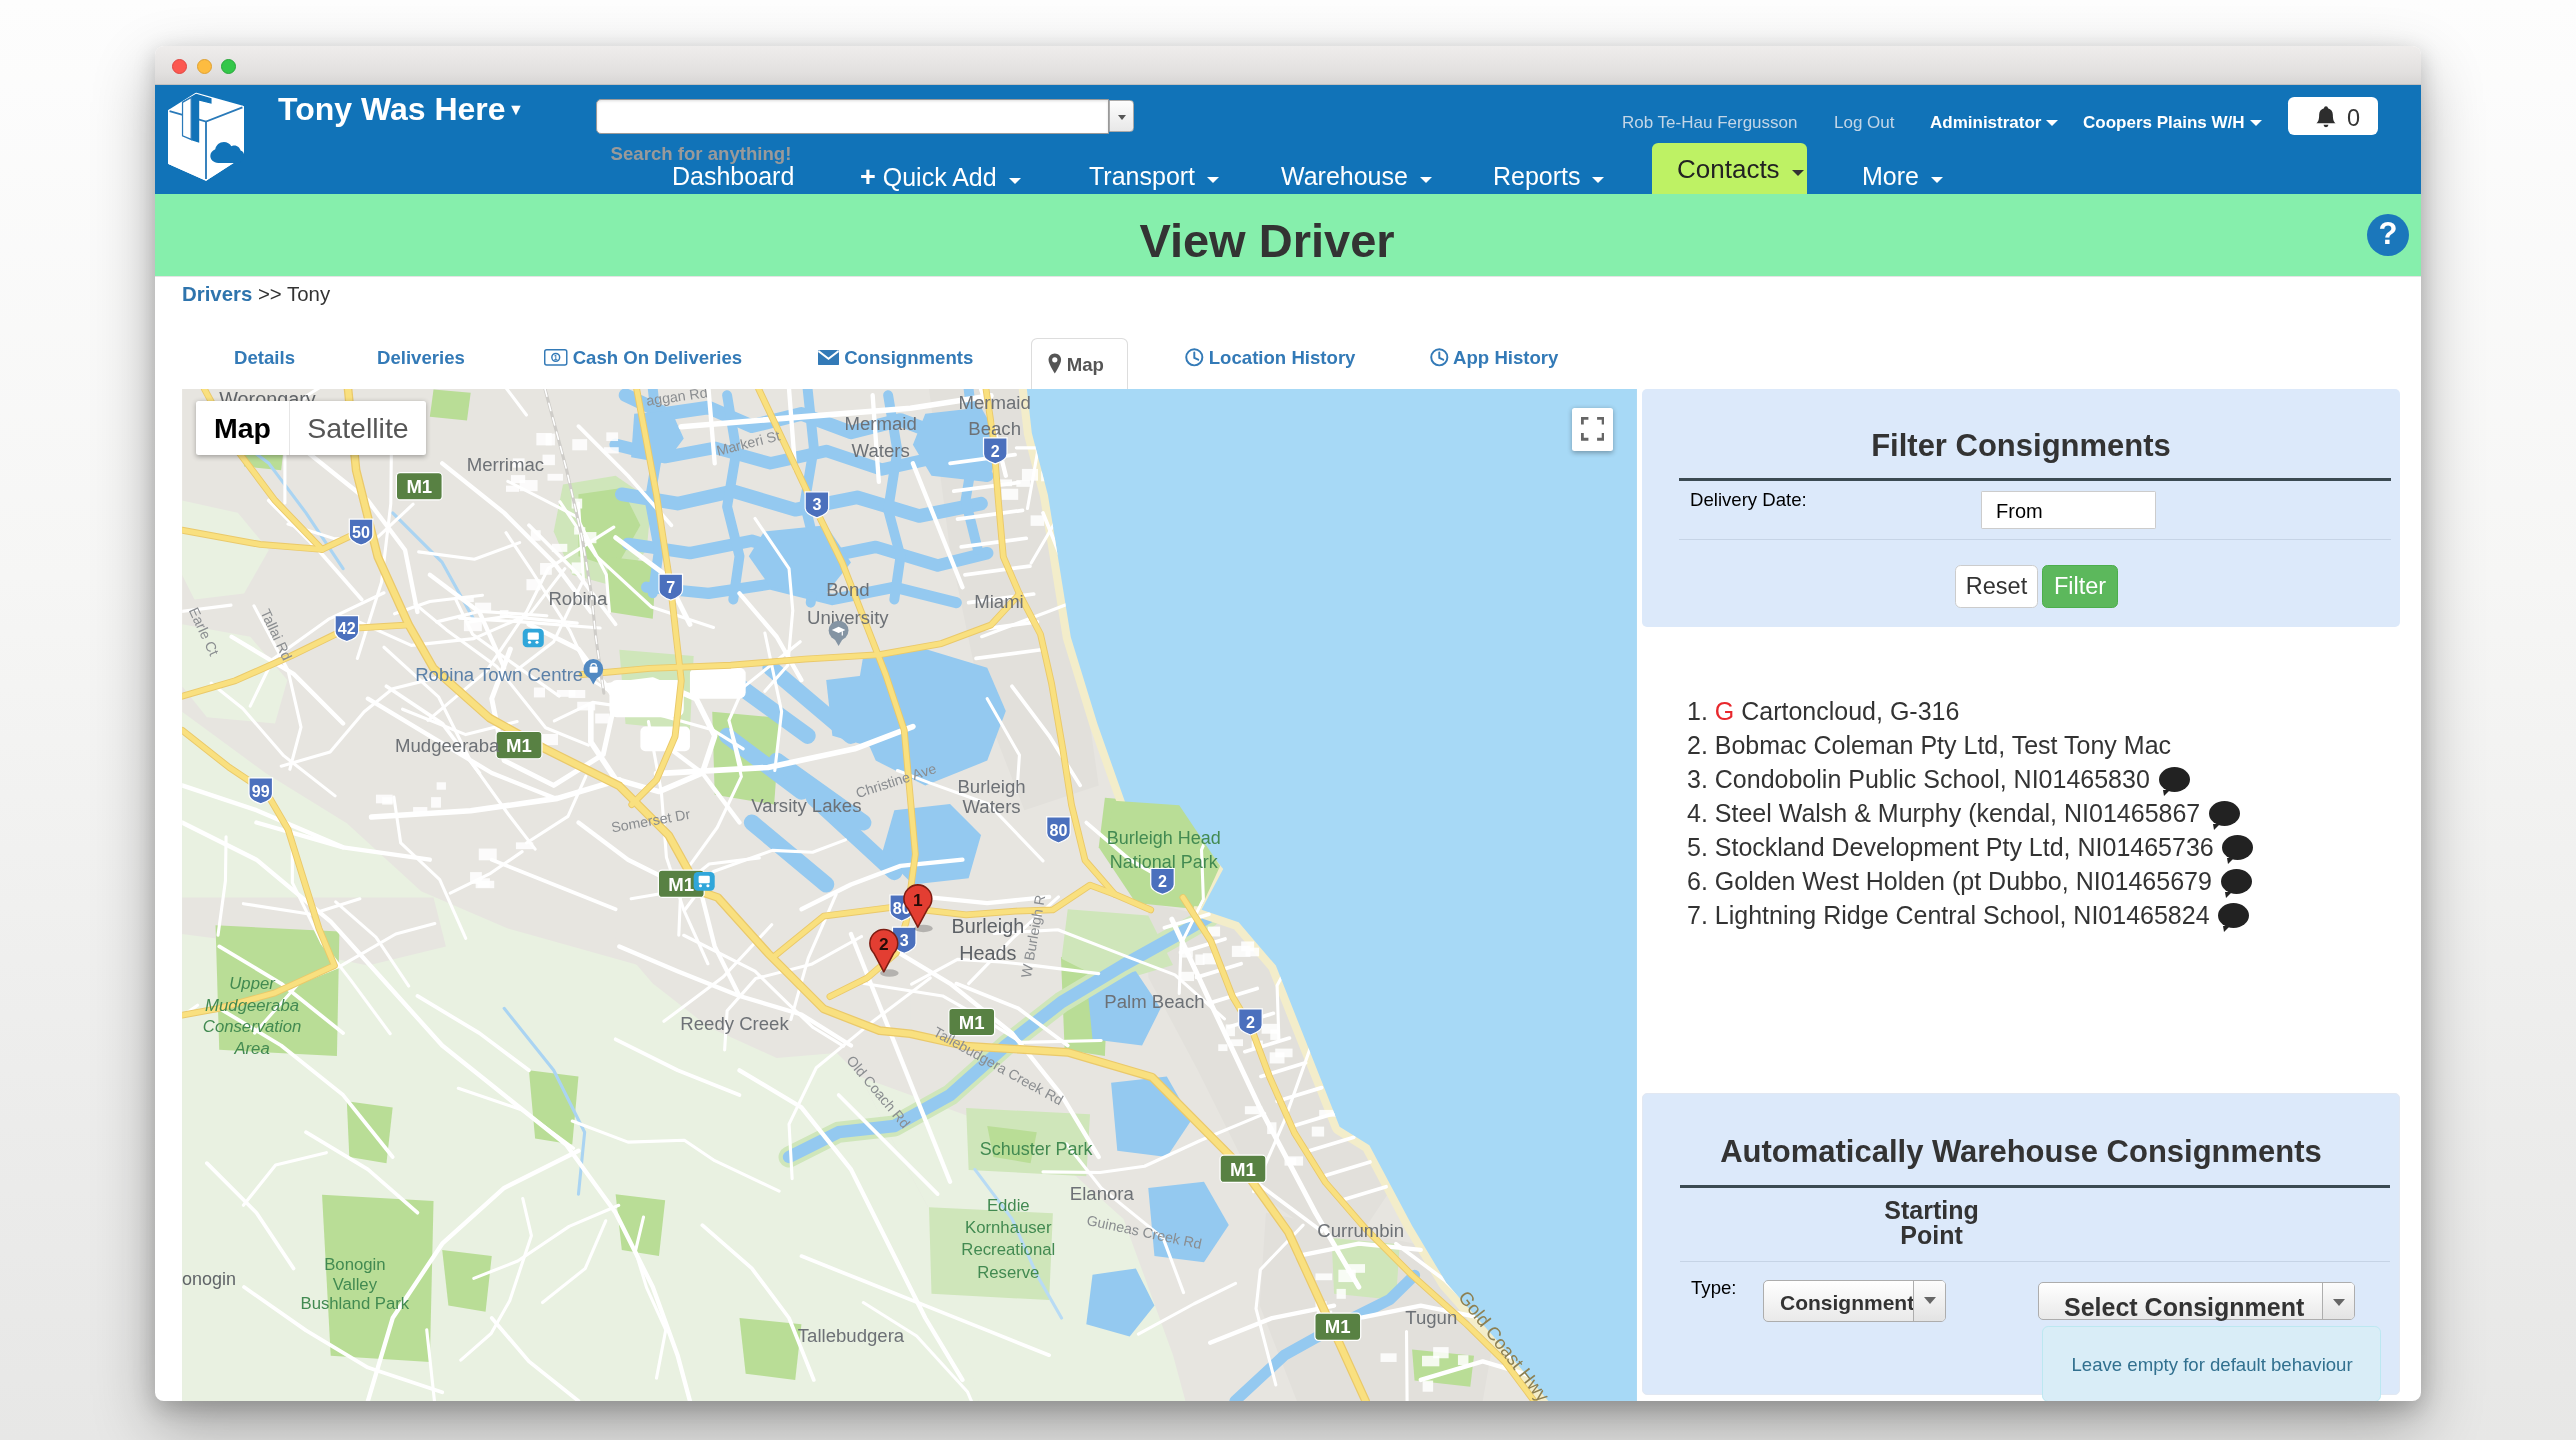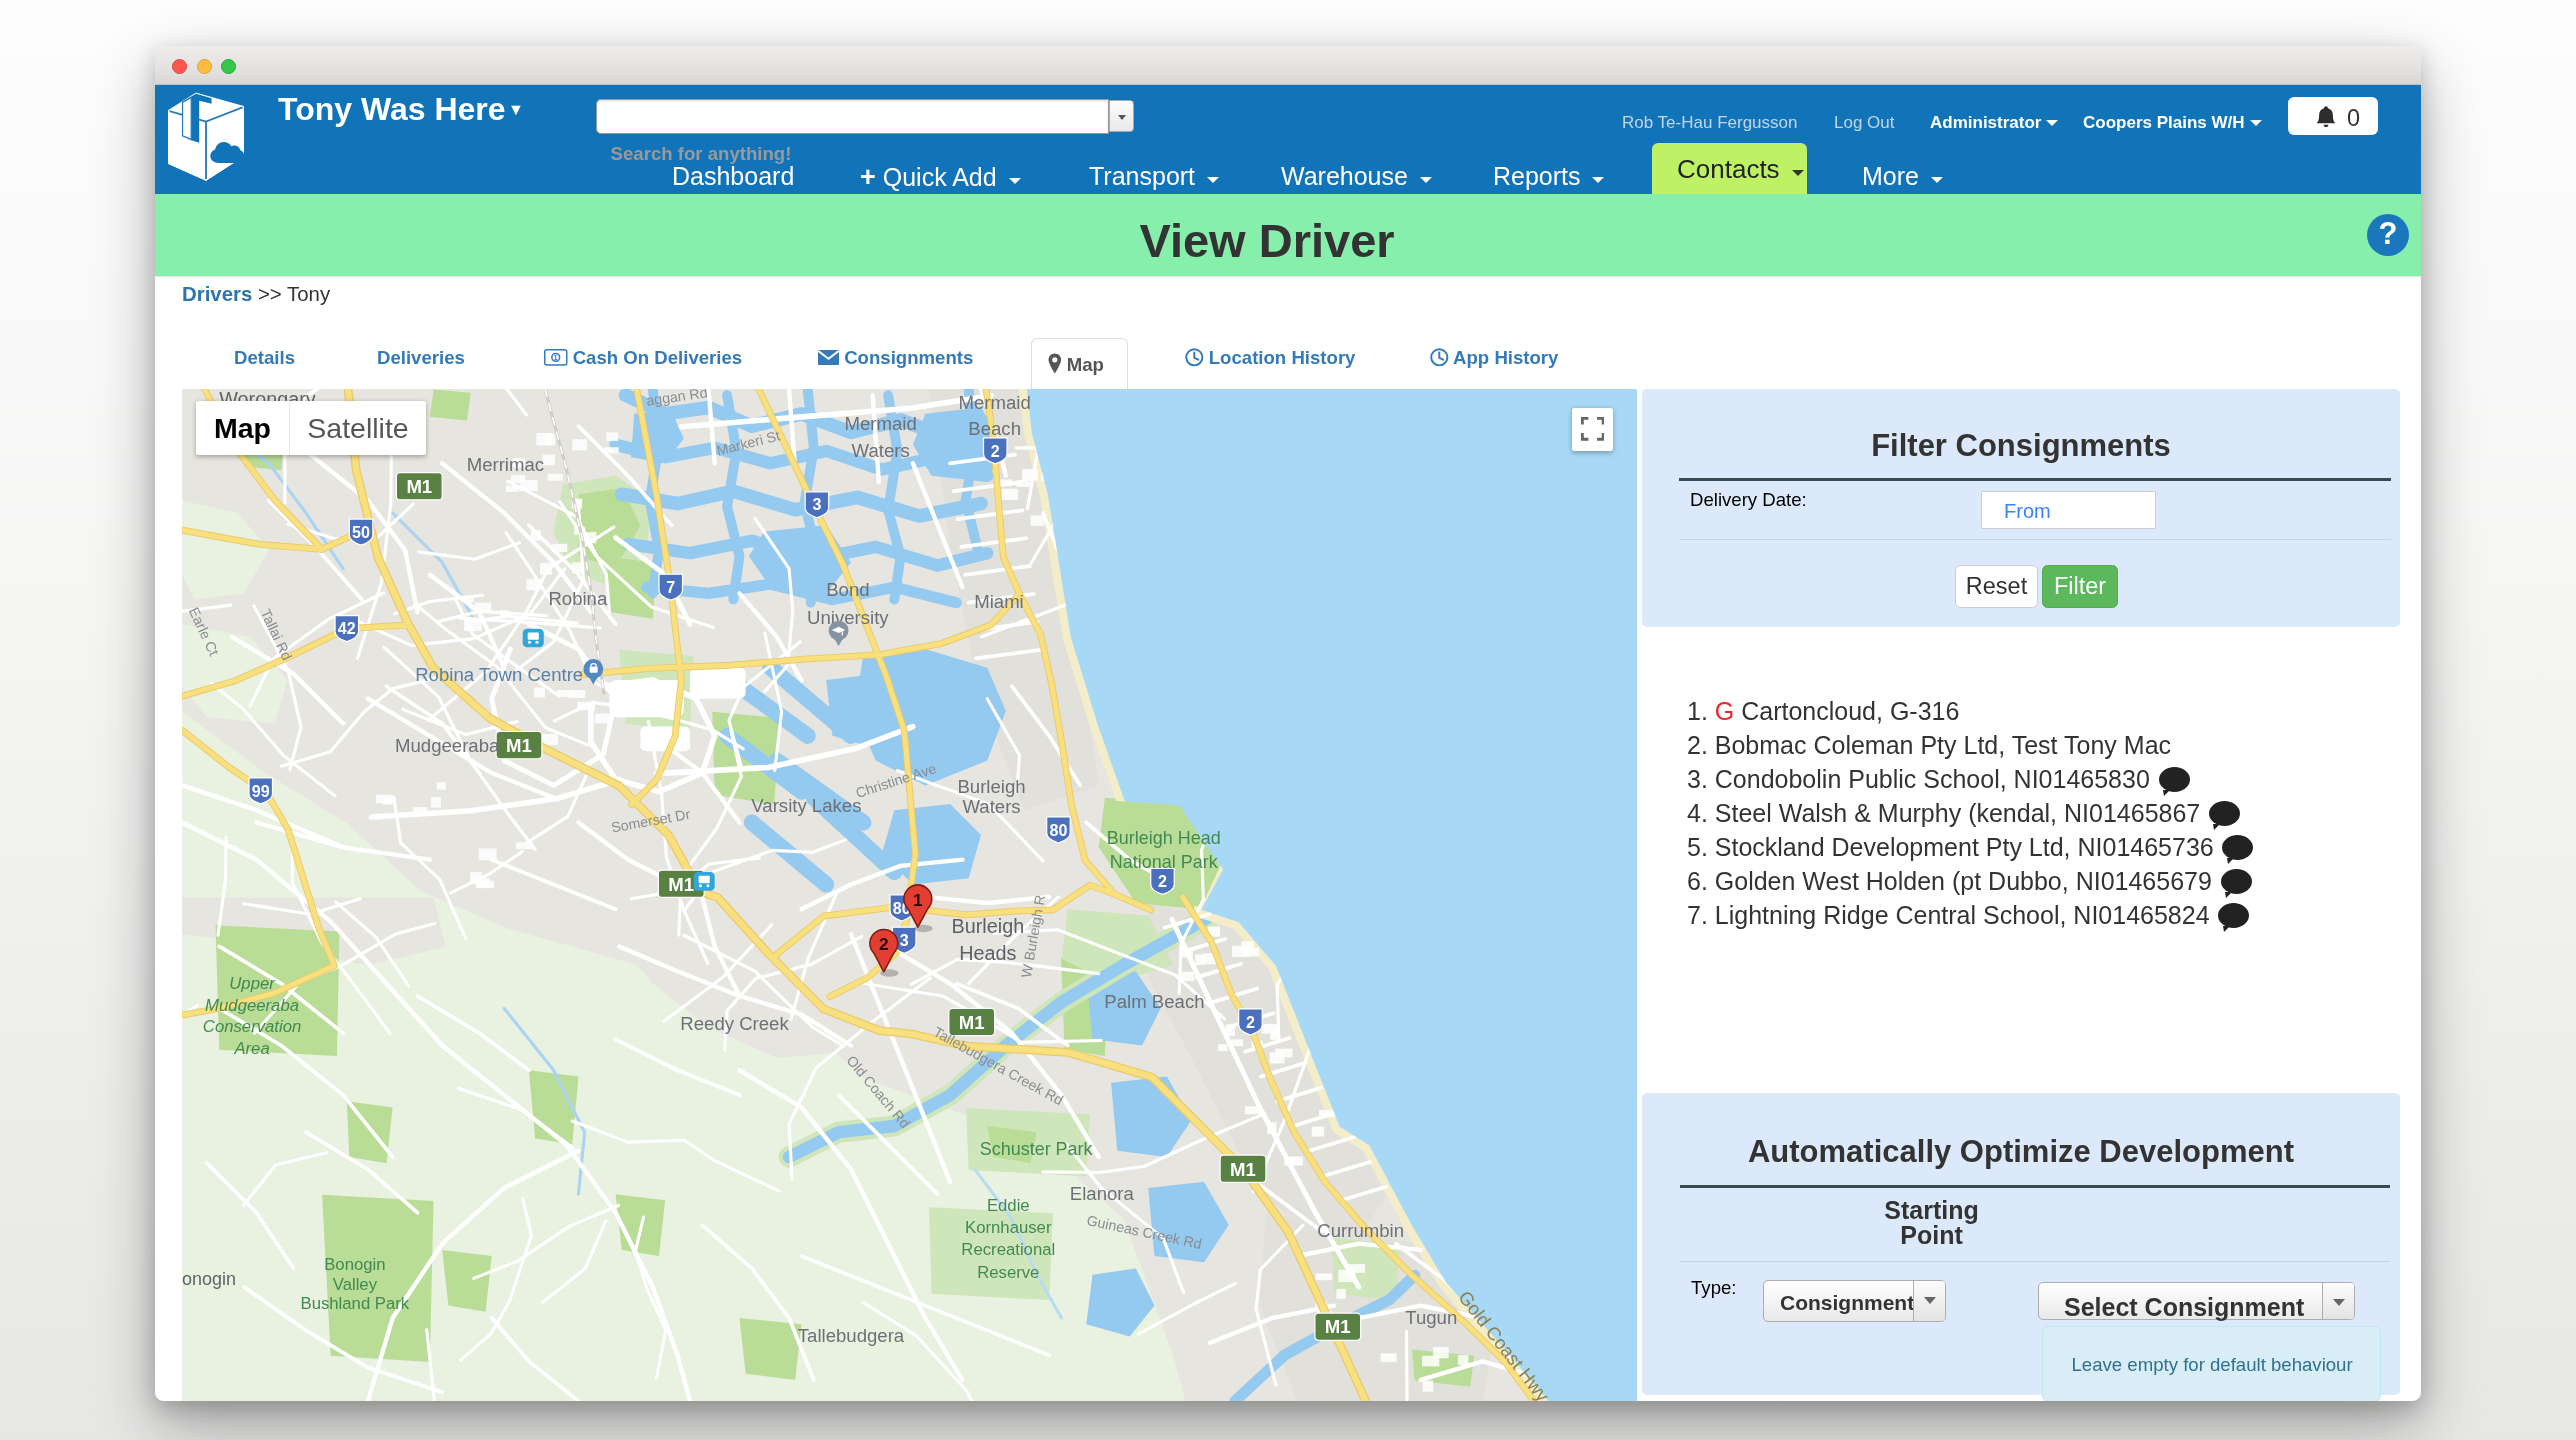--- a/index.html
+++ b/index.html
@@ -33,21 +33,21 @@
   .tab { position:absolute; top:16px; font-size:18.6px; font-weight:bold; color:#337ab7; white-space:nowrap; }
   .maptab { position:absolute; left:876px; top:7.4px; width:97px; height:51px; background:#fff; border:1.2px solid #ddd; border-bottom:none; border-radius:6.2px 6.2px 0 0; }
   .maptab span { position:absolute; left:16px; top:13.6px; white-space:nowrap; font-size:18.6px; font-weight:bold; color:#555; }
   svg text { font-family:"Liberation Sans", sans-serif; }
   .panel { position:absolute; left:1487px; background:#dce9fa; border-radius:5px; }
   .ptitle { position:absolute; width:100%; text-align:center; font-size:31px; font-weight:bold; color:#333; }
   .pline { position:absolute; left:37px; right:8.7px; height:2.5px; background:#3b4a52; }
   .plinelight { position:absolute; left:37px; right:8.7px; height:1.2px; background:#c6d4e6; }
   .flabel { position:absolute; font-size:18.6px; color:#000000; }
   .finput { position:absolute; background:#fff; border:1.2px solid #ccc; border-radius:1.2px; }
-  .finput span { position:absolute; left:22px; top:8px; color:#3b82f6; font-size:20px; }
+  .finput span { position:absolute; left:14px; top:8px; color:#000000; font-size:20px; }
   .btn { position:absolute; font-size:23.5px; text-align:center; border-radius:5.6px; }
   .list { position:absolute; left:1532px; top:648px; font-size:25px; color:#333; line-height:34px; white-space:nowrap; }
   .bub { display:inline-block; width:31px; height:25px; background:#222; border-radius:50%; position:relative; vertical-align:-3.7px; margin-left:8.7px;}
   .bub:after { content:""; position:absolute; left:4.3px; bottom:-4.3px; border-left:1.9px solid transparent; border-right:6.2px solid transparent; border-top:6.8px solid #222; }
   .sel { position:absolute; background:linear-gradient(#ffffff,#e9e9e9); border:1.2px solid #adadad; border-radius:5px; }
   .sel b { position:absolute; left:16px; top:10px; font-size:21px; color:#333; white-space:nowrap; }
   .sel .dd { position:absolute; right:0; top:0; bottom:0; width:32px; border-left:1.2px solid #adadad; background:linear-gradient(#fcfcfc,#e3e3e3); border-radius:0 3.7px 3.7px 0; }
   .sel .dd:after { content:""; position:absolute; left:10px; top:16px; border-left:6.2px solid transparent; border-right:6.2px solid transparent; border-top:7.4px solid #666; }
   .infobox { position:absolute; background:#d9edf7; border:1.2px solid #bce8f1; border-radius:6.2px; color:#31708f; font-size:18.6px; }
 </style>
@@ -601,21 +601,21 @@
     <div>1.&nbsp;<span style="color:#e8282d;">G</span> Cartoncloud, G-316</div>
     <div>2. Bobmac Coleman Pty Ltd, Test Tony Mac</div>
     <div>3. Condobolin Public School, NI01465830<span class="bub"></span></div>
     <div>4. Steel Walsh &amp; Murphy (kendal, NI01465867<span class="bub"></span></div>
     <div>5. Stockland Development Pty Ltd, NI01465736<span class="bub"></span></div>
     <div>6. Golden West Holden (pt Dubbo, NI01465679<span class="bub"></span></div>
     <div>7. Lightning Ridge Central School, NI01465824<span class="bub"></span></div>
   </div>
 
   <div class="panel" style="top:1047px; width:758px; height:302px; border:0.6px solid #e2e8f2;">
-    <div class="ptitle" style="top:40px;">Automatically Optimize Development</div>
+    <div class="ptitle" style="top:40px;">Automatically Warehouse Consignments</div>
     <div class="pline" style="top:91px;"></div>
     <div class="abs" style="left:214px; top:104px; width:149px; text-align:center; font-size:25px; font-weight:bold; color:#333; line-height:25px;">Starting<br>Point</div>
     <div class="plinelight" style="top:167px;"></div>
     <div class="flabel" style="left:48px; top:183px;">Type:</div>
     <div class="sel" style="left:120px; top:186px; width:183px; height:42px;">
         <b>Consignment</b>
         <div class="dd"></div>
       </div>
     <div class="sel" style="left:395px; top:188px; width:317px; height:38px;">
         <b style="left:25px; font-size:25px;">Select Consignment</b>

